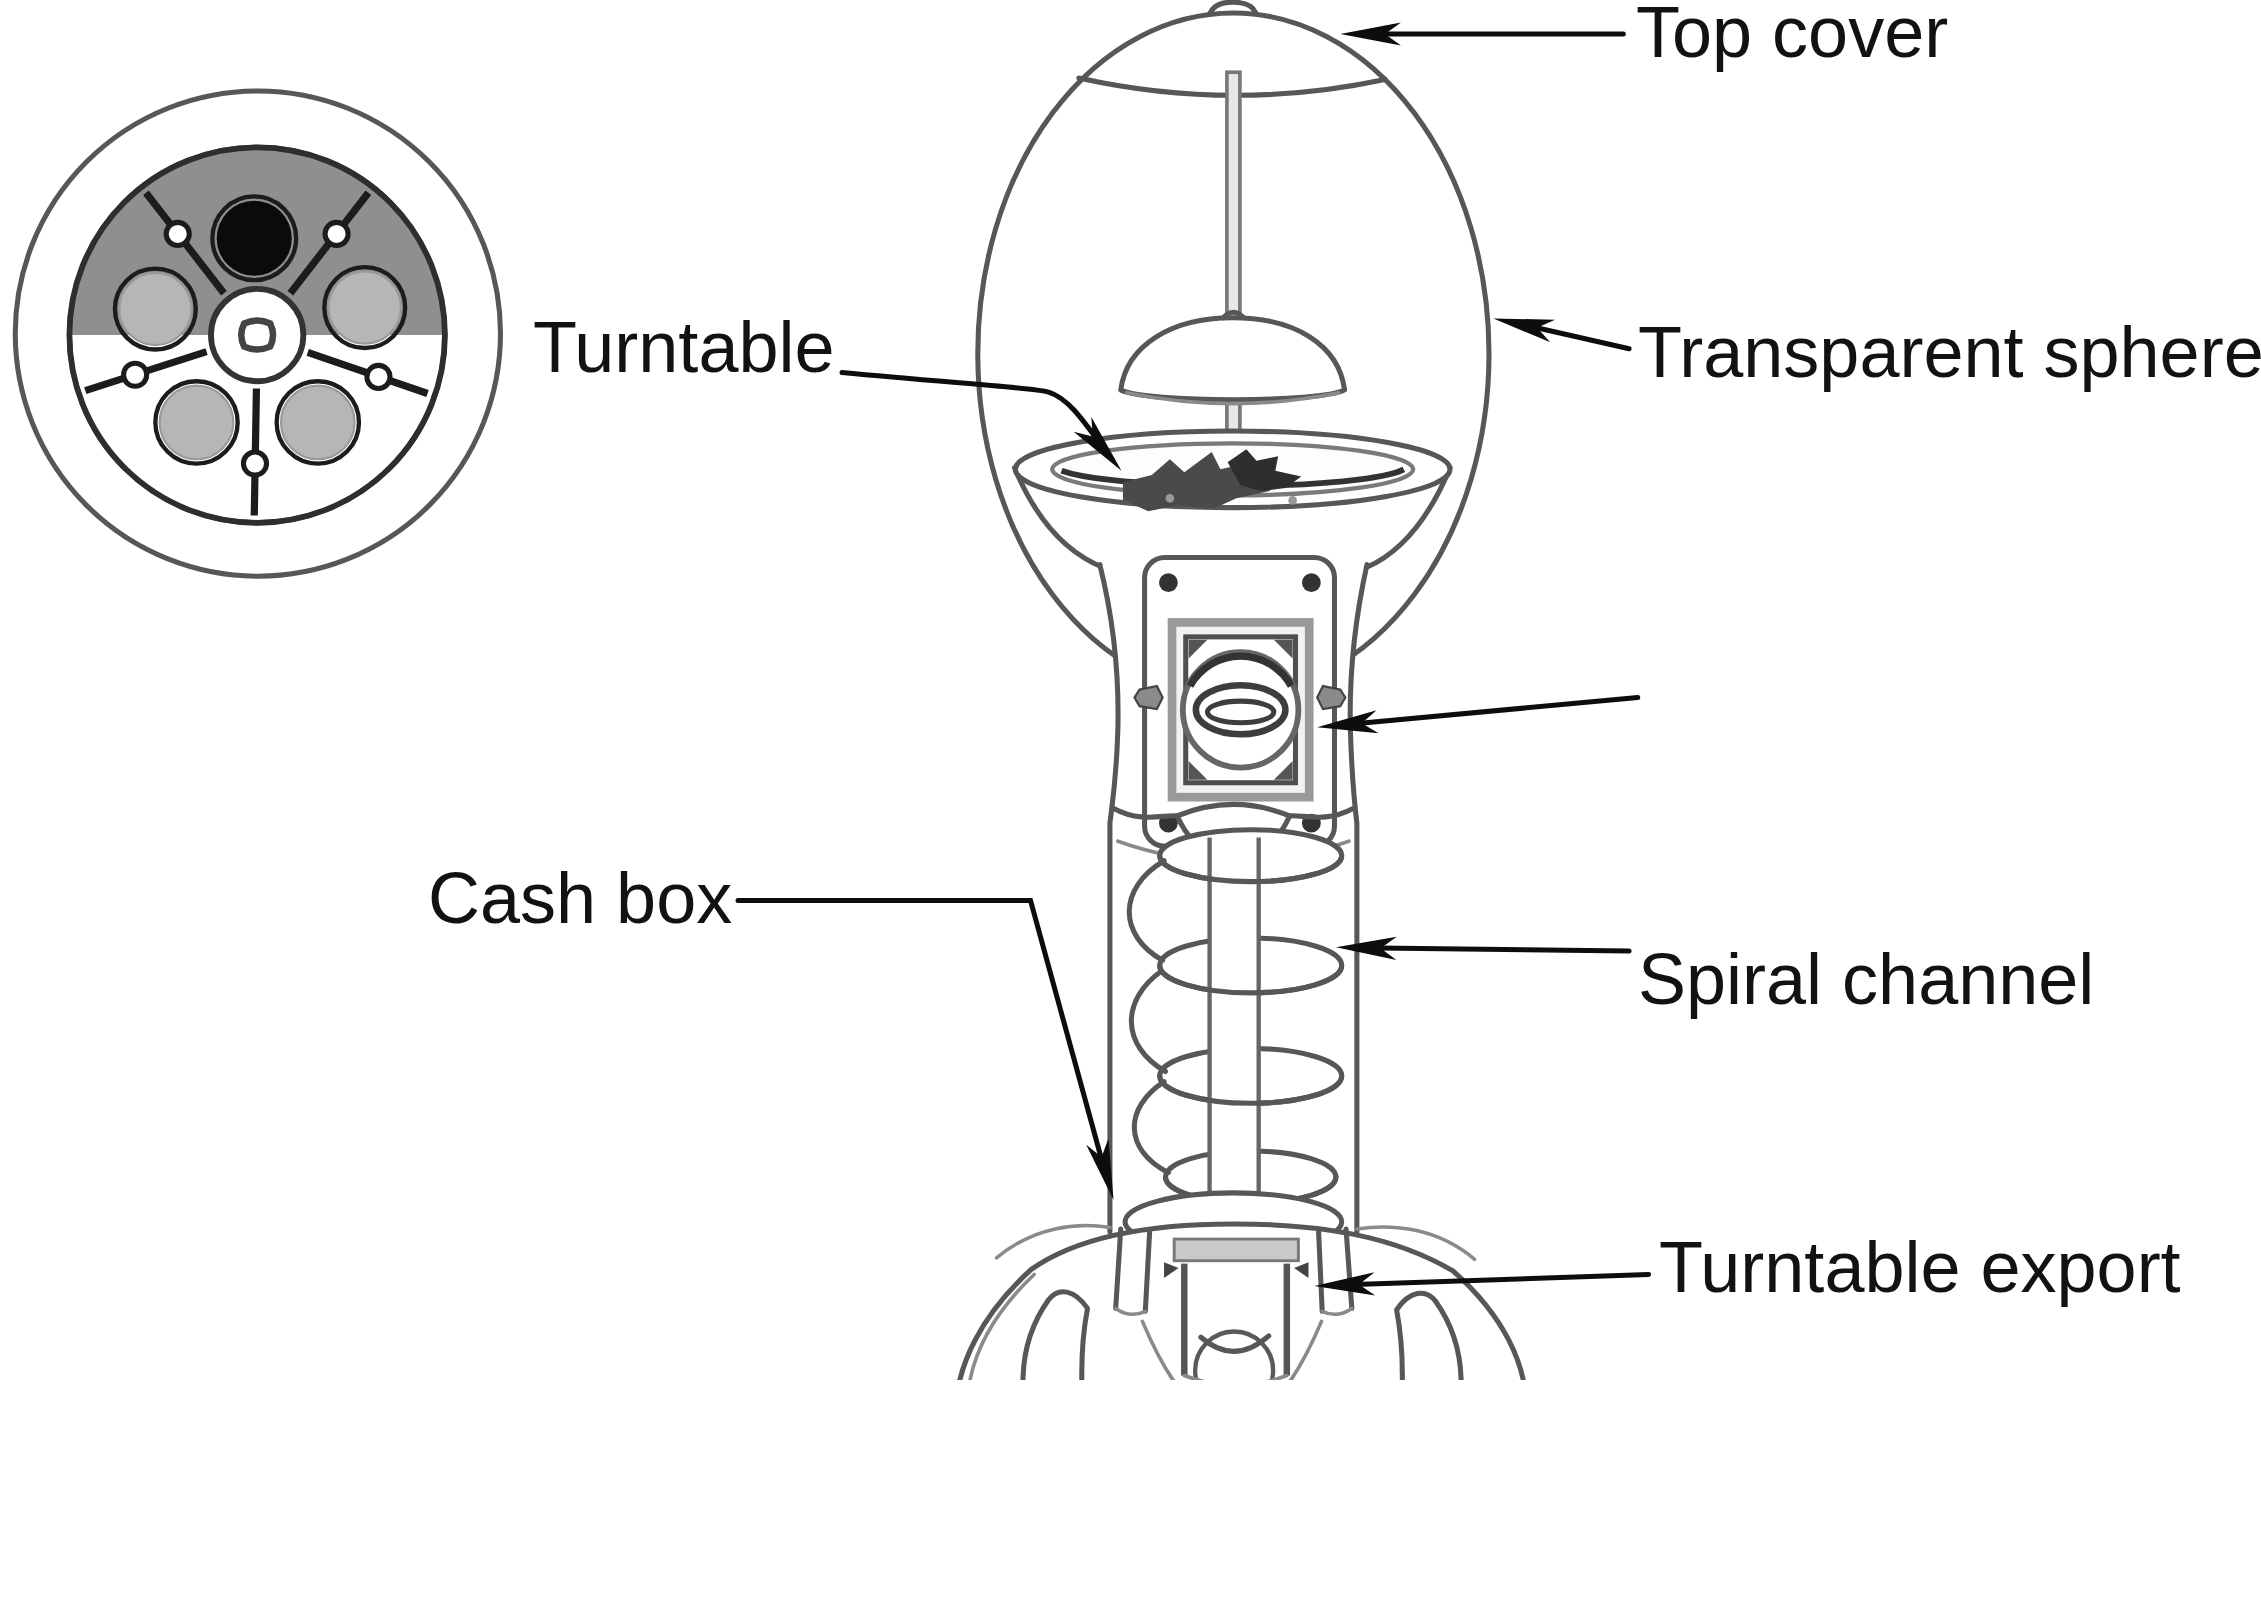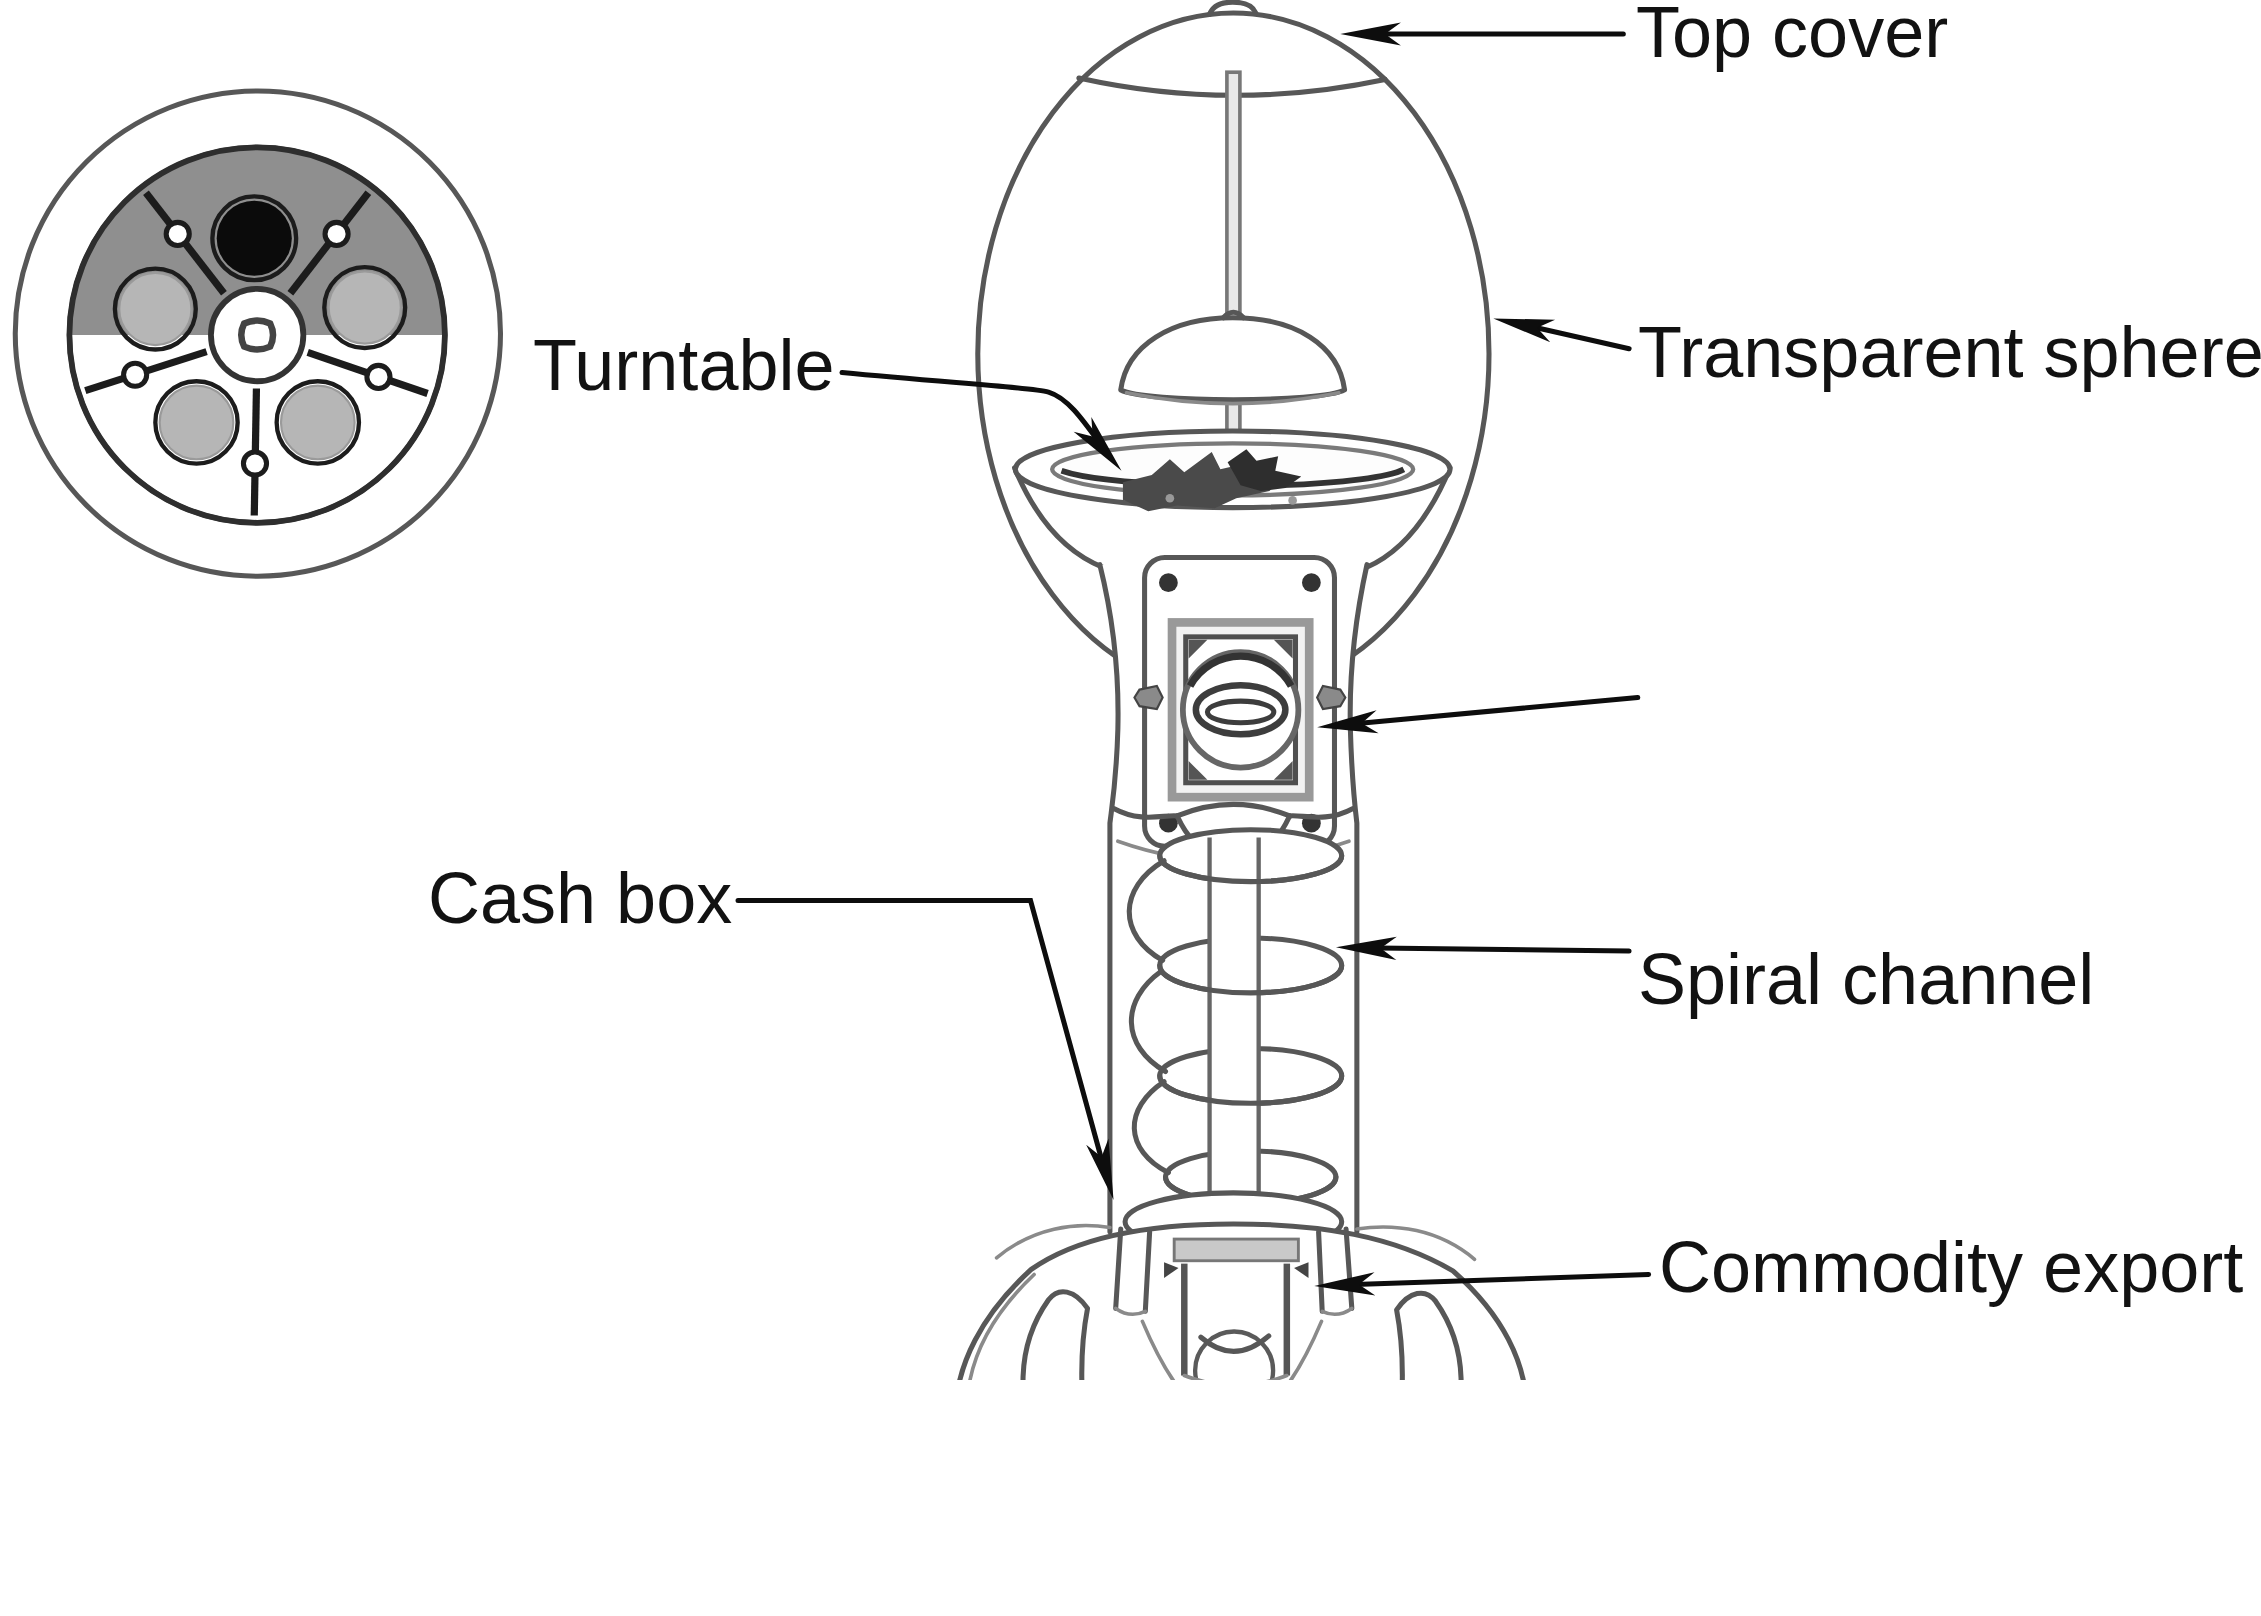--- a/index.html
+++ b/index.html
@@ -210,18 +210,18 @@
 
     <line class="arrow" x1="1876" y1="1779" x2="2283" y2="1765"></line>
     <g transform="translate(1820,1781) rotate(-2)">
           <polygon class="head" points="0,0 84,-16 62,0 84,16"></polygon>
         </g>
   </g>
 </svg>
 
   <div class="label" style="left:1636px; top:-3.6px;">Top cover</div>
   <div class="label" style="left:1638px; top:316px;">Transparent sphere</div>
-  <div class="label" style="left:533px;  top:329px;">Turntable</div>
+  <div class="label" style="left:533px;  top:311px;">Turntable</div>
   <div class="label" style="left:428px;  top:862px;">Cash box</div>
   <div class="label" style="left:1638px; top:915px;margin-top:28px;">Spiral channel</div>
-  <div class="label" style="left:1659px; top:1231px;">Commodity export</div>
+  <div class="label" style="left:1659px; top:1231px;">Turntable export</div>
 </div>
 
 
 </body></html>

